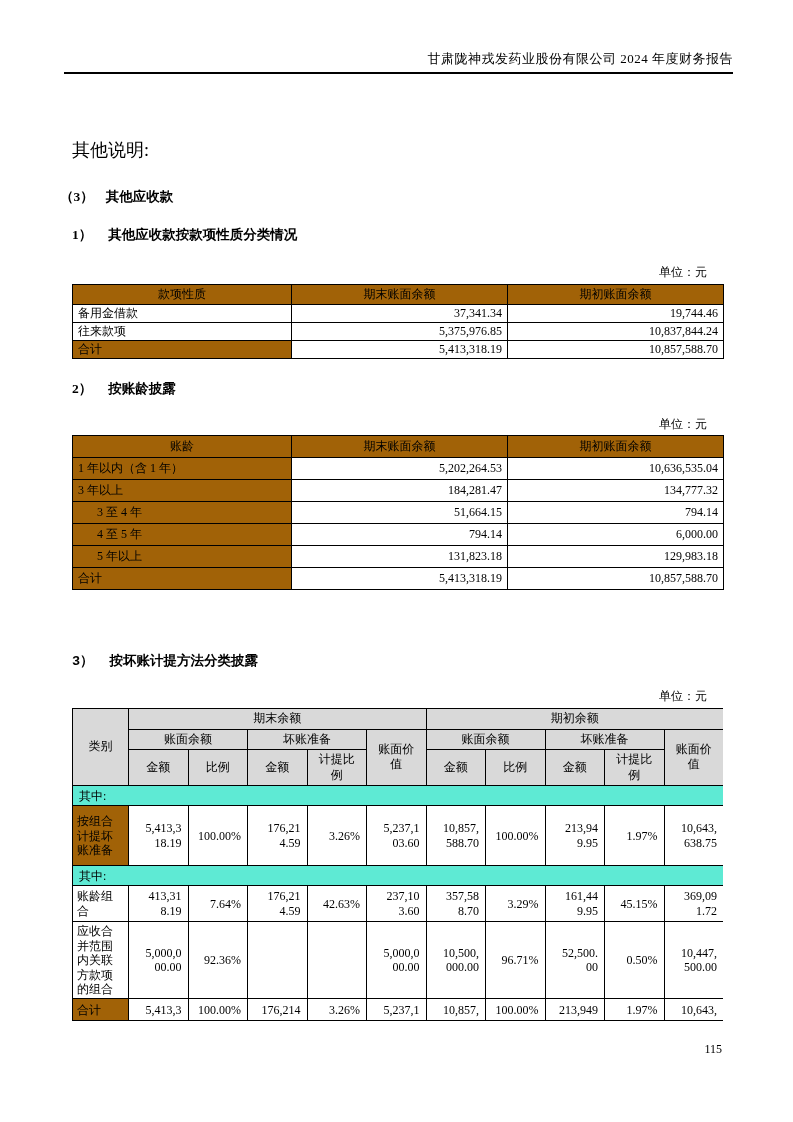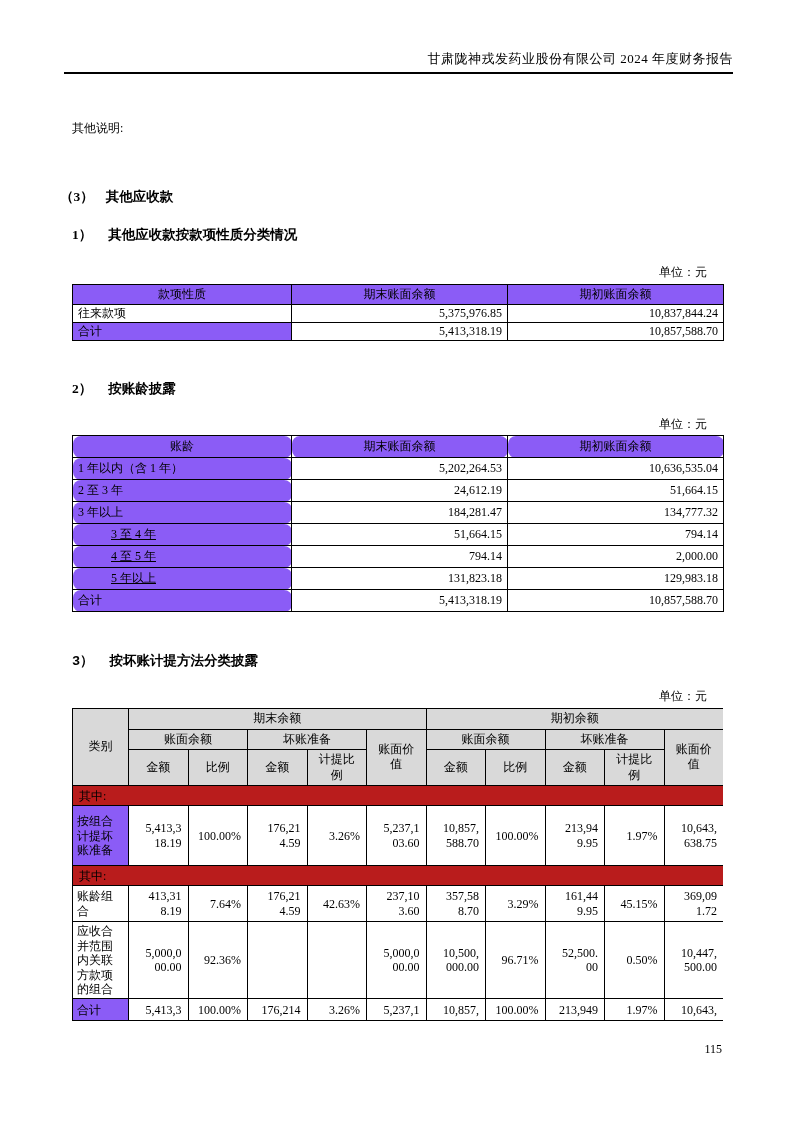--- a/index.html
+++ b/index.html
@@ -2,63 +2,63 @@
 <html><head>
 <meta charset="utf-8">
 <style>
   html,body { margin:0; padding:0; background:#ffffff; }
   .page {
     position:relative; width:793px; height:1108px; background:#ffffff;
     font-family:"Liberation Serif","DejaVu Serif",serif; color:#000; overflow:hidden;
   }
   .hdr-title { position:absolute; top:50px; right:60px; font-size:13px; letter-spacing:0.5px; }
   .hdr-rule  { position:absolute; top:72px; left:64px; width:669px; height:2px; background:#000; }
-  .notes { position:absolute; top:120px; left:72px; font-size:12px; }
+  .notes { position:absolute; top:138px; left:72px; font-size:18px; }
   .heading { position:absolute; font-weight:bold; font-size:13.5px; white-space:nowrap; }
   .heading .mk { display:inline-block; }
   #h-s3   { top:188px; left:60px; }
   #h-sub1 { top:226px; left:72px; }
   #h-sub2 { top:380px; left:72px; }
   #h-sub3 { top:652px; left:72px;font-family:Liberation Mono, monospace; }
   #h-s3 .mk   { margin-right:12px; }
   #h-sub1 .mk, #h-sub2 .mk, #h-sub3 .mk { margin-right:16px; }
   .unit { position:absolute; right:86px; font-size:12px; }
   #unit1 { top:264px; } #unit2 { top:416px; } #unit3 { top:688px; }
 
   table.tbl {
     position:absolute; left:72px; width:651px; border-collapse:collapse; table-layout:fixed;
     font-size:12px; border:1.5px solid #000;
   }
   .tbl th, .tbl td { border:1px solid #000; font-weight:normal; padding:0 5px; overflow:hidden; }
-  .gray { background:#8b5cf6; }
+  .gray { background:#a16207; }
   .c { text-align:center; }
   .r { text-align:right; }
   .lbl { text-align:left; padding-left:6px; }
 
   #table1 { top:284px; }
   #table1 th { height:19px; }
   #table1 td { height:17px; }
 
   #table2 { top:435px; }
-  #table2 th, #table2 td { height:21px;border-radius:8px; }
-  #table2 td.ind { padding-left:38px;text-decoration:underline; }
+  #table2 th, #table2 td { height:21px; }
+  #table2 td.ind { padding-left:24px; }
 
   #t3wrap {
     position:absolute; top:708px; left:72px; width:651px; height:312px;
     overflow:hidden; border-bottom:1.5px solid #000;
   }
   #table3 { position:static; width:651px; border-collapse:collapse; table-layout:fixed;
     font-size:12px; border:1.5px solid #000; }
   #table3 th { border:1px solid #000; font-weight:normal; background:#D9D9D9;
     text-align:center; padding:2px 8px; line-height:1.3; overflow:hidden; }
   #table3 td { border:1px solid #000; padding:2px 4px; line-height:1.2; overflow:hidden; }
   #table3 td.cat { text-align:left; }
   #table3 td.num { text-align:right; word-break:break-all; padding:2px 6px 2px 12px; }
   #table3 td.pct { text-align:right; white-space:nowrap; padding:2px 6px 2px 2px; }
-  #table3 td.divider { background:#b91c1c; text-align:left; padding:2px 6px; }
+  #table3 td.divider { background:#5eead4; text-align:left; padding:2px 6px; }
   .pagenum { position:absolute; top:1042px; right:71px; font-size:12px; }
 </style>
 </head>
 <body>
 
 <div class="page">
 
   <div class="hdr-title">甘肃陇神戎发药业股份有限公司 2024 年度财务报告</div>
   <div class="hdr-rule"></div>
 
@@ -80,20 +80,25 @@
         <col style="width:216px">
         <col style="width:216px">
       </colgroup>
     <tbody>
         <tr>
       <th class="gray c">款项性质</th>
       <th class="gray c">期末账面余额</th>
       <th class="gray c">期初账面余额</th>
     </tr>
     <tr>
+      <td class="lbl">备用金借款</td>
+      <td class="r">37,341.34</td>
+      <td class="r">19,744.46</td>
+    </tr>
+    <tr>
       <td class="lbl">往来款项</td>
       <td class="r">5,375,976.85</td>
       <td class="r">10,837,844.24</td>
     </tr>
     <tr>
       <td class="lbl gray">合计</td>
       <td class="r">5,413,318.19</td>
       <td class="r">10,857,588.70</td>
     </tr>
   </tbody>
@@ -116,38 +121,33 @@
       <th class="gray c">账龄</th>
       <th class="gray c">期末账面余额</th>
       <th class="gray c">期初账面余额</th>
     </tr>
     <tr>
       <td class="lbl gray">1 年以内（含 1 年）</td>
       <td class="r">5,202,264.53</td>
       <td class="r">10,636,535.04</td>
     </tr>
     <tr>
-      <td class="lbl gray">2 至 3 年</td>
-      <td class="r">24,612.19</td>
-      <td class="r">51,664.15</td>
-    </tr>
-    <tr>
       <td class="lbl gray">3 年以上</td>
       <td class="r">184,281.47</td>
       <td class="r">134,777.32</td>
     </tr>
     <tr>
       <td class="lbl gray ind">3 至 4 年</td>
       <td class="r">51,664.15</td>
       <td class="r">794.14</td>
     </tr>
     <tr>
       <td class="lbl gray ind">4 至 5 年</td>
       <td class="r">794.14</td>
-      <td class="r">2,000.00</td>
+      <td class="r">6,000.00</td>
     </tr>
     <tr>
       <td class="lbl gray ind">5 年以上</td>
       <td class="r">131,823.18</td>
       <td class="r">129,983.18</td>
     </tr>
     <tr>
       <td class="lbl gray">合计</td>
       <td class="r">5,413,318.19</td>
       <td class="r">10,857,588.70</td>

